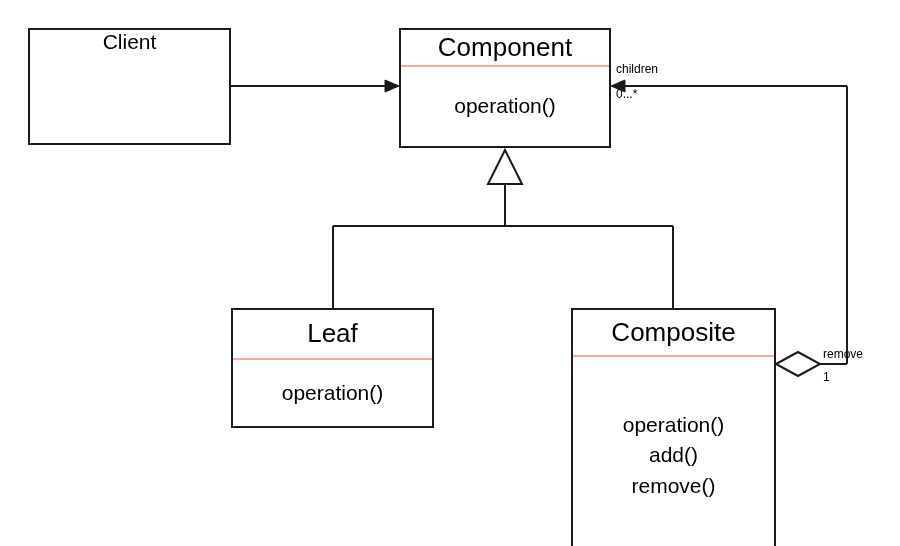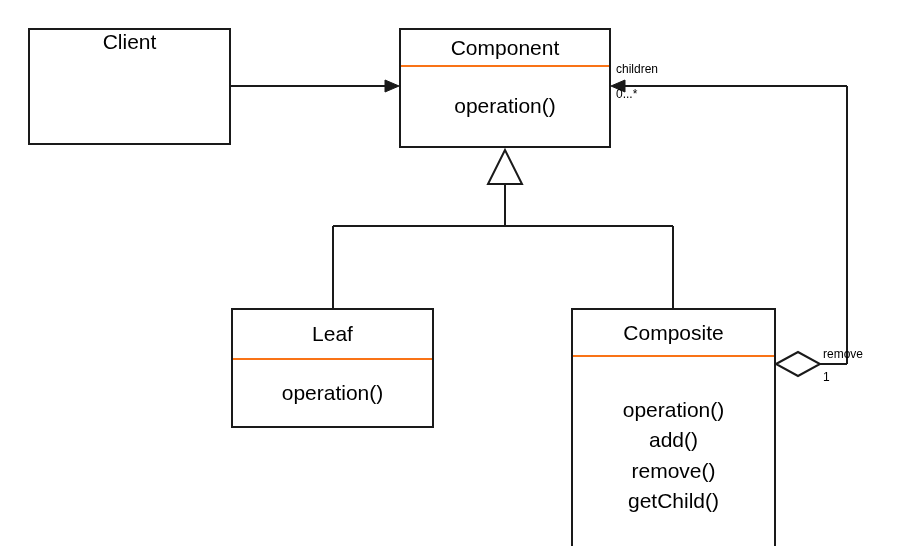--- a/index.html
+++ b/index.html
@@ -45,22 +45,22 @@
     display: flex;
     align-items: flex-start;
     justify-content: center;
     z-index: 2;
   }
   .class-name {
     box-sizing: border-box;
     display: flex;
     align-items: center;
     justify-content: center;
-    border-bottom: 2px solid #f97316;
-    font-size: 21px;
+    border-bottom: 2px solid #fca5a5;
+    font-size: 26px;
     color: #000000;
     line-height: 1.1;
     white-space: nowrap;
   }
   .class-members {
     box-sizing: border-box;
     flex: 1 1 auto;
     display: flex;
     flex-direction: column;
     align-items: center;
@@ -161,21 +161,20 @@
       <div class="member">operation()</div>
     </div>
   </div>
 
   <div class="uml-class" id="composite-class">
     <div class="class-name">Composite</div>
     <div class="class-members">
       <div class="member">operation()</div>
       <div class="member">add()</div>
       <div class="member">remove()</div>
-      <div class="member">getChild()</div>
     </div>
   </div>
 
   <div class="edge-label" id="children-role-label">children</div>
 
   <div class="edge-label" id="children-mult-label">0...*</div>
 
   <div class="edge-label" id="parent-role-label">remove</div>
 
   <div class="edge-label" id="parent-mult-label">1</div>

